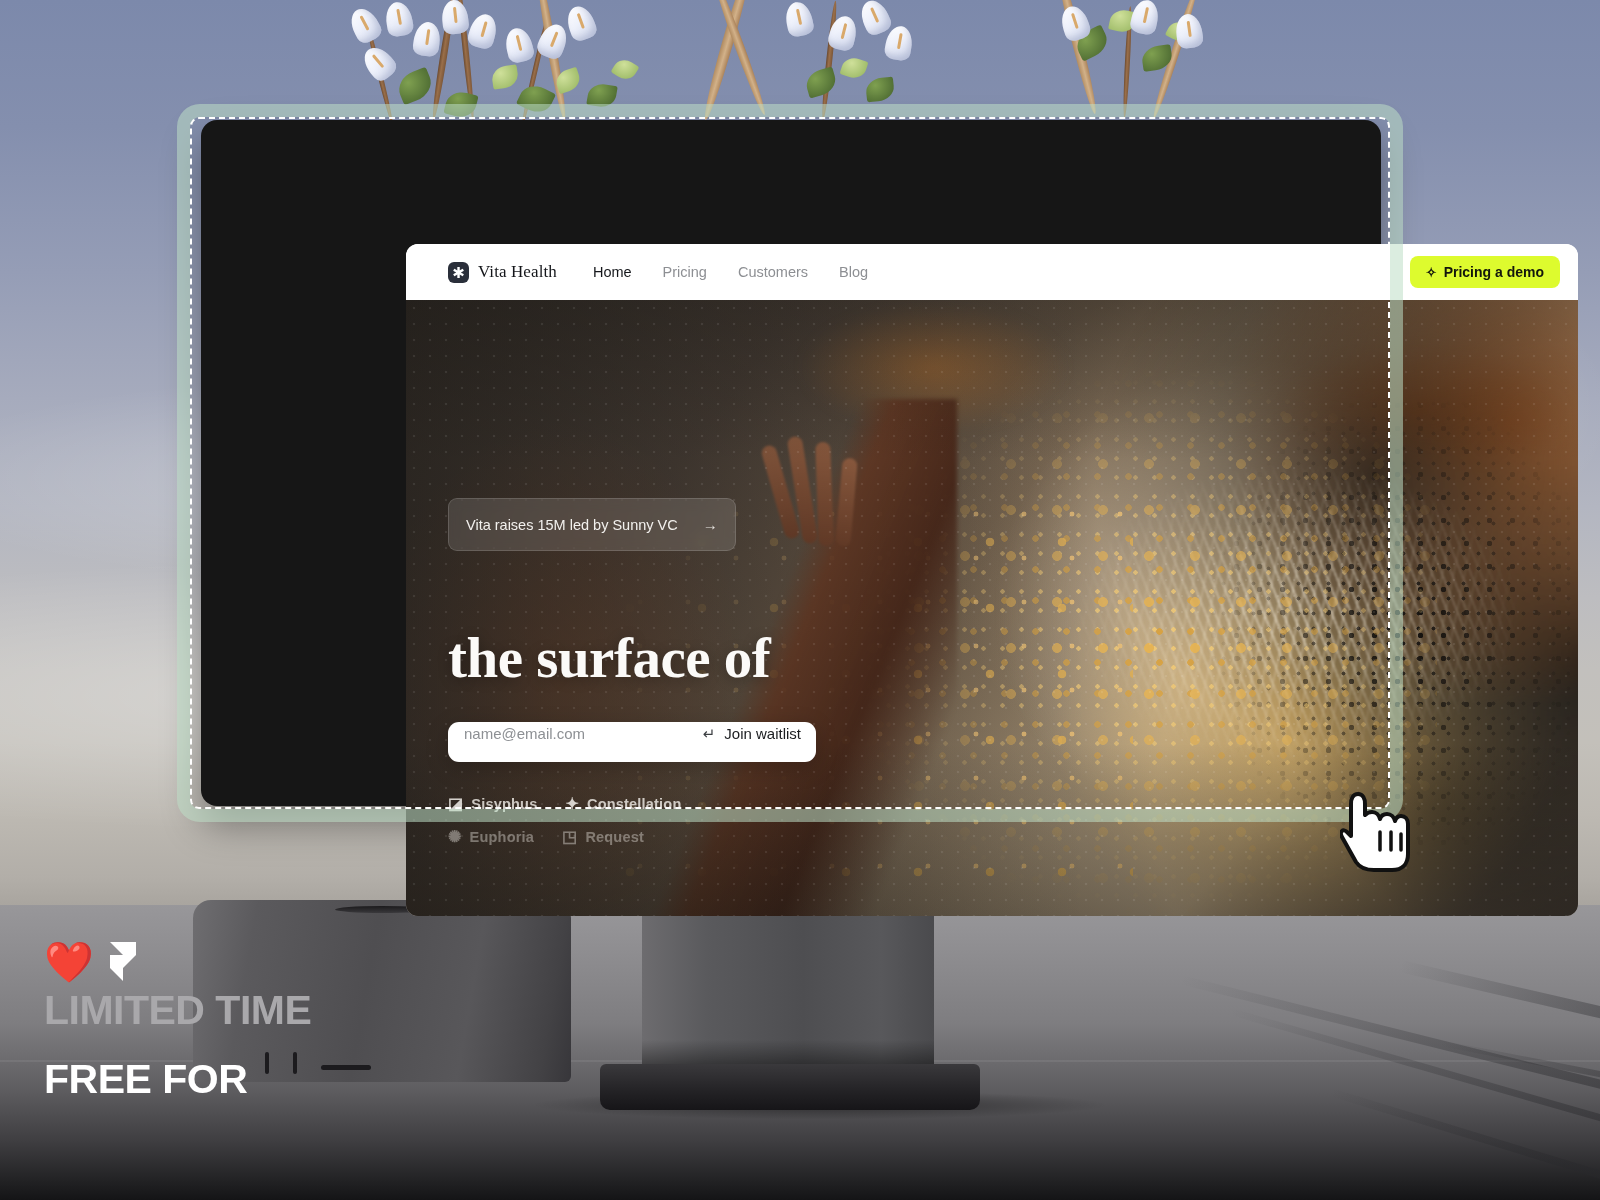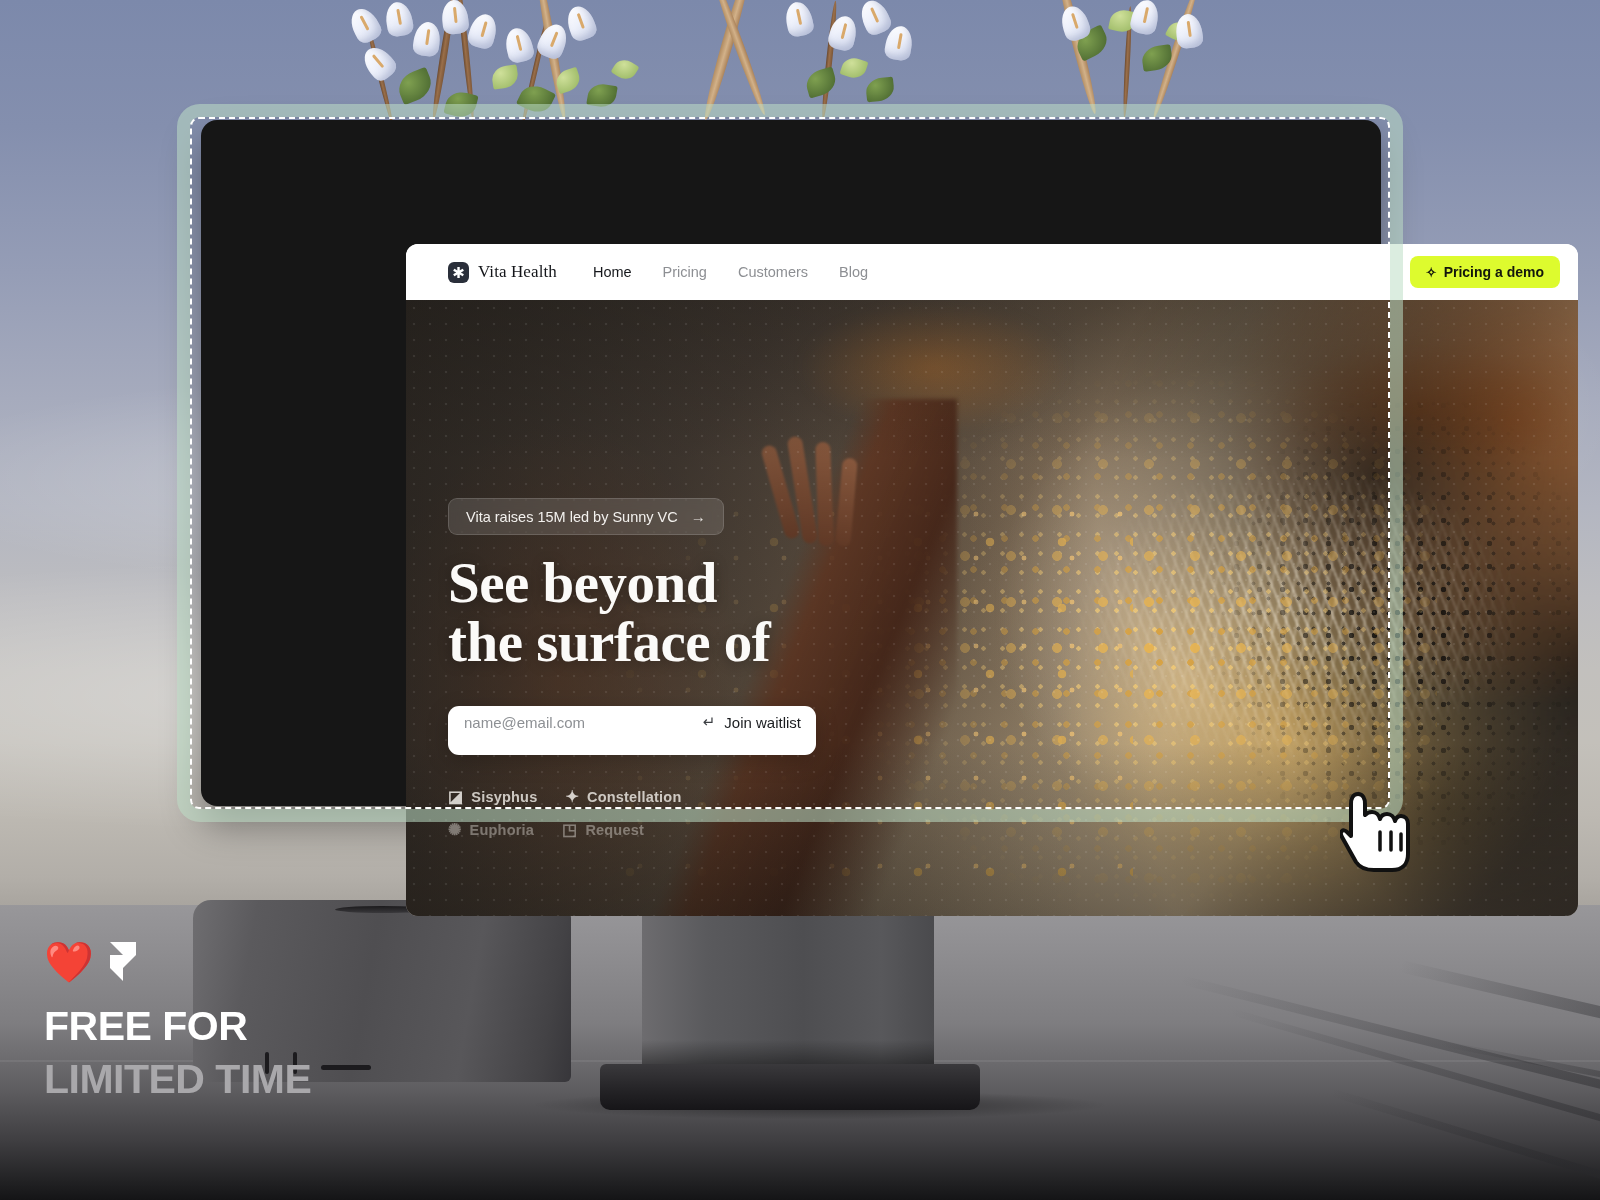--- a/index.html
+++ b/index.html
@@ -250,41 +250,41 @@
   .dotgrid {
     position:absolute; inset:0;
     background-image:radial-gradient(circle, rgba(255,255,255,0.085) 0 1.1px, rgba(0,0,0,0) 1.6px);
     background-size:16px 16px;
   }
 
   
   .hero-content { position:absolute; left:42px; top:198px; width:640px; }
 
   .pill {
-    display:inline-flex; align-items:center; gap:13px;
+    display:inline-flex; align-items:center; gap:25px;
     background:rgba(255,255,255,0.13);
     border:1px solid rgba(255,255,255,0.14);
     backdrop-filter:blur(6px);
     color:#f3f1ee; font-size:14.5px;
-    padding:9px 17px; border-radius:9px; cursor:pointer;
+    padding:17px 17px; border-radius:9px; cursor:pointer;
   }
   .pill .arrow { font-size:15px; opacity:.92; }
 
   .headline {
     margin-top:18px;
     font-family:"Liberation Serif", serif;
     font-size:57px; line-height:1.04; letter-spacing:-0.5px;
     color:#fbfaf8;
     text-shadow:0 2px 14px rgba(0,0,0,0.30);
   }
   .headline .muted { color:#b2aca4; }
 
   .waitlist {
     margin-top:34px;
-    width:368px; height:49px;
+    width:368px; height:40px;
     background:#ffffff; border-radius:11px;
     display:flex; padding:0 15px 16px 16px;
     box-shadow:0 6px 22px rgba(0,0,0,0.22);
   }
   .waitlist input {
     flex:1; border:none; outline:none;
     font-family:"Liberation Sans", sans-serif;
     font-size:15px; color:#1d1f22; background:transparent;
   }
   .waitlist input::placeholder { color:#8d9094; }
@@ -459,21 +459,21 @@
         </div>
 
         <div class="hero-content">
 
           <div class="pill">
             <span>Vita raises 15M led by Sunny VC</span>
             <span class="arrow">→</span>
           </div>
 
           <h1 class="headline">
-            <span>See beyond</span><br>
+            <br>
             <span>the surface of</span><br>
           </h1>
 
           <div class="waitlist">
             <input type="text" placeholder="name@email.com" style="">
             <button class="join">
               <span class="ret">↵</span>
               <span>Join waitlist</span>
             </button>
           </div>
@@ -518,17 +518,17 @@
 
   <div class="promo">
     <div class="promo-icons">
       <span class="heart">❤️</span>
       <svg class="framer-logo" viewBox="0 0 30 44">
         <path d="M2 2 H28 V15 H15 Z" fill="#ffffff"></path>
         <path d="M2 15 H28 L15 28 H2 Z" fill="#ffffff"></path>
         <path d="M2 28 H15 V41 Z" fill="#ffffff"></path>
       </svg>
     </div>
+    <div class="promo-line l2">LIMITED TIME</div>
     <div class="promo-line l1">FREE FOR</div>
-    <div class="promo-line l2">LIMITED TIME</div>
   </div>
 
 </div>
 
 </body></html>

